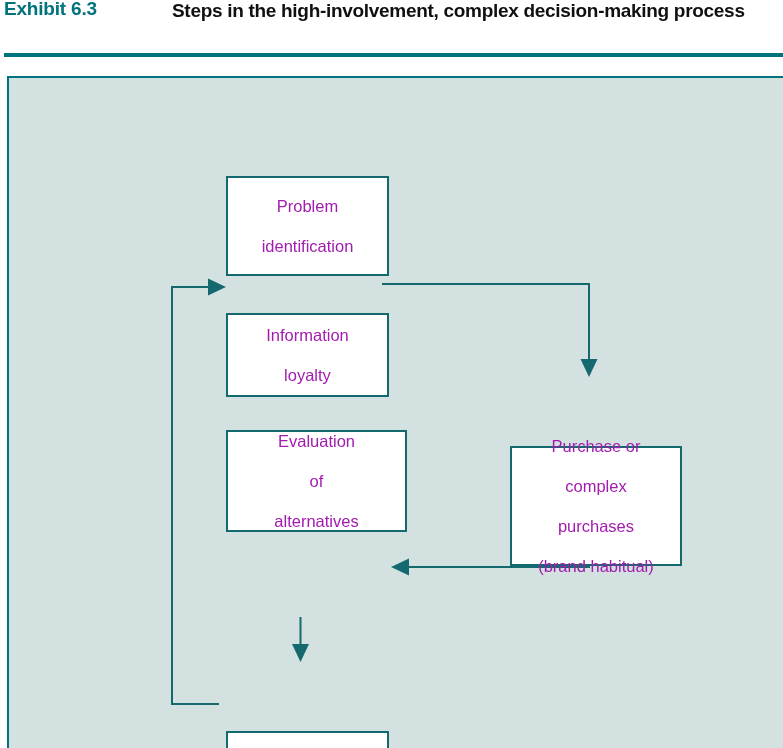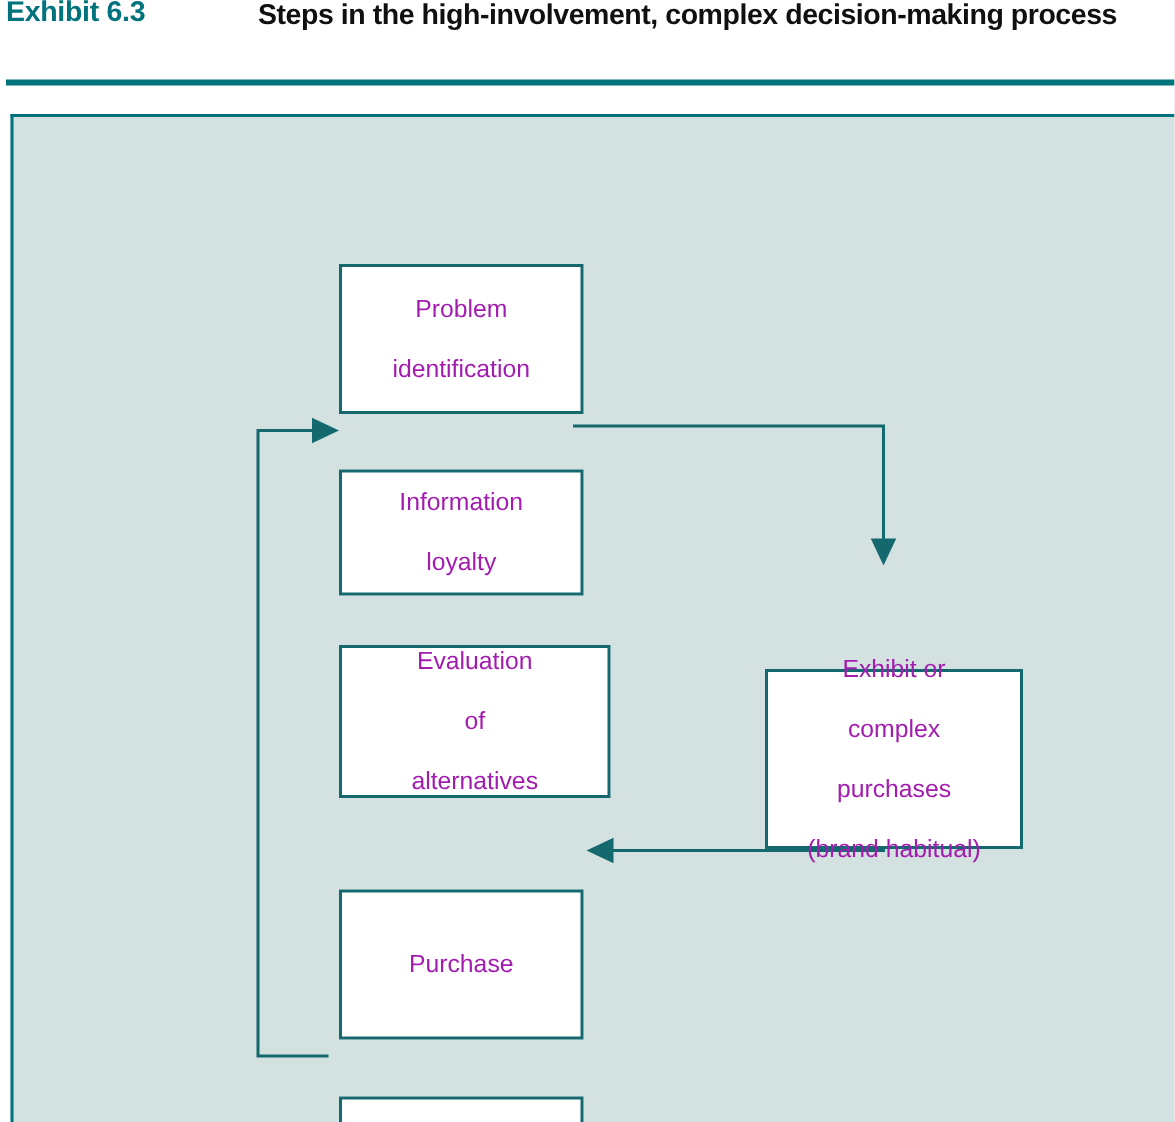--- a/index.html
+++ b/index.html
@@ -113,27 +113,22 @@
   </div>
 
   <div class="node" id="node-info">
     <span><span>Information</span><br><span>loyalty</span></span>
   </div>
 
   <div class="node" id="node-eval">
     <span><span>Evaluation</span><br><span>of</span><br><span>alternatives</span></span>
   </div>
 
-  <div class="node" id="node-purchase">
-    <span>
-        <span>Purchase</span>
-      </span>
-  </div>
 
   <div class="node" id="node-post">
     
   </div>
 
   <div class="node" id="node-routine">
-    <span><span>Exhibit or</span><br><span>complex</span><br><span>purchases</span><br><span>(brand habitual)</span></span>
+    <span><span>Purchase or</span><br><span>complex</span><br><span>purchases</span><br><span>(brand habitual)</span></span>
   </div>
 
 </div>
 
 </body></html>

